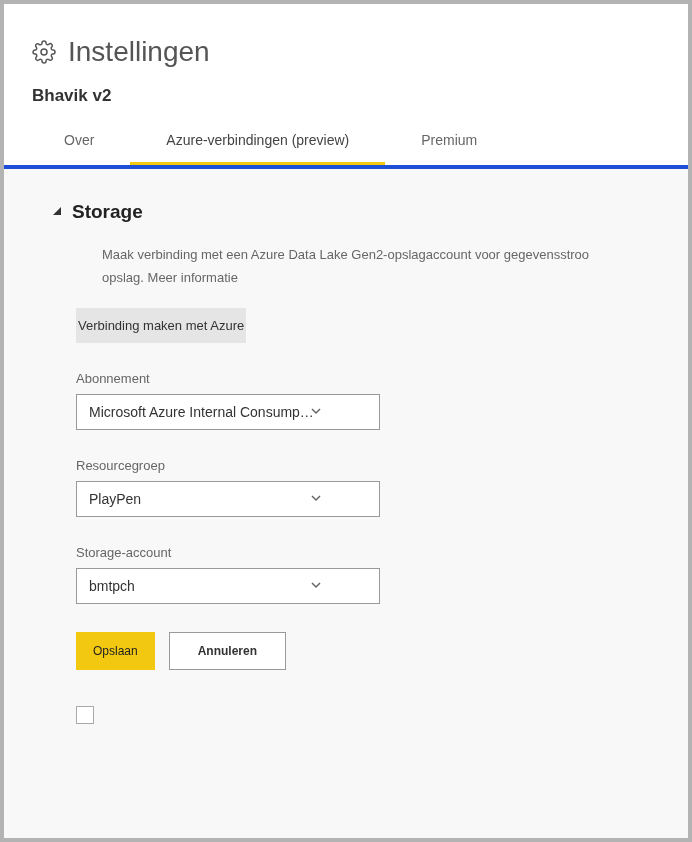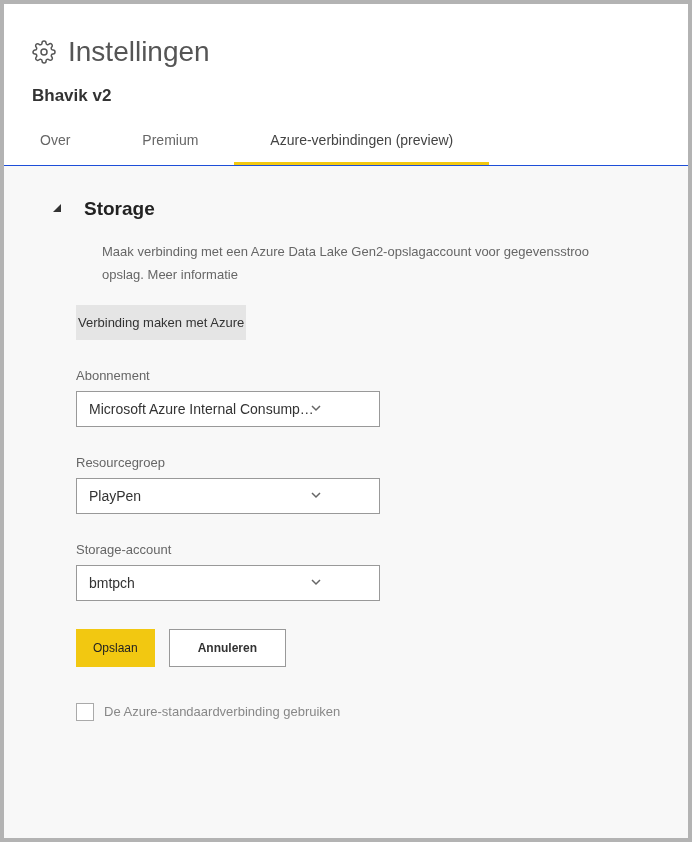--- a/index.html
+++ b/index.html
@@ -48,21 +48,22 @@
     }
     
     .subtitle {
       font-size: 17px;
       font-weight: 600;
       color: #333;
     }
     
     .tabs {
       display: flex;
-      border-bottom: 1px solid #1d4ed8;
+      border-bottom: 4px solid #1d4ed8;
+      padding-left: 24px;
       text-align: right;
     }
     
     .tab {
       padding: 14px 36px;
       font-size: 14px;
       color: #666;
       cursor: pointer;
       border-bottom: 3px solid transparent;
     }
@@ -75,21 +76,21 @@
     .content {
       flex: 1;
       background: #f8f8f8;
       padding: 32px 0 20px 48px;
       overflow: hidden;
     }
     
     .section-header {
       display: flex;
       align-items: center;
-      gap: 22px;
+      gap: 10px;
       margin-bottom: 20px;
     }
     
     .collapse-icon {
       width: 10px;
       height: 10px;
       display: flex;
       align-items: center;
       justify-content: center;
     }
@@ -224,22 +225,22 @@
           <path d="M19.4 15a1.65 1.65 0 0 0 .33 1.82l.06.06a2 2 0 0 1 0 2.83 2 2 0 0 1-2.83 0l-.06-.06a1.65 1.65 0 0 0-1.82-.33 1.65 1.65 0 0 0-1 1.51V21a2 2 0 0 1-2 2 2 2 0 0 1-2-2v-.09A1.65 1.65 0 0 0 9 19.4a1.65 1.65 0 0 0-1.82.33l-.06.06a2 2 0 0 1-2.83 0 2 2 0 0 1 0-2.83l.06-.06a1.65 1.65 0 0 0 .33-1.82 1.65 1.65 0 0 0-1.51-1H3a2 2 0 0 1-2-2 2 2 0 0 1 2-2h.09A1.65 1.65 0 0 0 4.6 9a1.65 1.65 0 0 0-.33-1.82l-.06-.06a2 2 0 0 1 0-2.83 2 2 0 0 1 2.83 0l.06.06a1.65 1.65 0 0 0 1.82.33H9a1.65 1.65 0 0 0 1-1.51V3a2 2 0 0 1 2-2 2 2 0 0 1 2 2v.09a1.65 1.65 0 0 0 1 1.51 1.65 1.65 0 0 0 1.82-.33l.06-.06a2 2 0 0 1 2.83 0 2 2 0 0 1 0 2.83l-.06.06a1.65 1.65 0 0 0-.33 1.82V9a1.65 1.65 0 0 0 1.51 1H21a2 2 0 0 1 2 2 2 2 0 0 1-2 2h-.09a1.65 1.65 0 0 0-1.51 1z"></path>
         </svg>
       </span>
       <h1 class="page-title">Instellingen</h1>
     </div>
     <div class="subtitle">Bhavik v2</div>
   </div>
 
   <div class="tabs">
     <div class="tab">Over</div>
+    <div class="tab active">Azure-verbindingen (preview)</div>
     <div class="tab">Premium</div>
-    <div class="tab active">Azure-verbindingen (preview)</div>
   </div>
 
   <div class="content">
 
     <div class="section-header">
       <span class="collapse-icon">
         <svg width="10" height="10" viewBox="0 0 10 10">
           <path d="M 1 8 L 9 8 L 9 0 Z" fill="#333"></path>
         </svg>
       </span>
@@ -292,20 +293,19 @@
         </div>
       </div>
       
       <div class="button-row">
         <button class="btn-primary">Opslaan</button>
         <button class="btn-secondary">Annuleren</button>
       </div>
       
       <div class="checkbox-row">
         <div class="checkbox"></div>
-        <span class="checkbox-label">De Azure-standaardverbinding gebruiken</span>
       </div>
       
     </div>
 
   </div>
 
 </div>
 
 </body></html>

